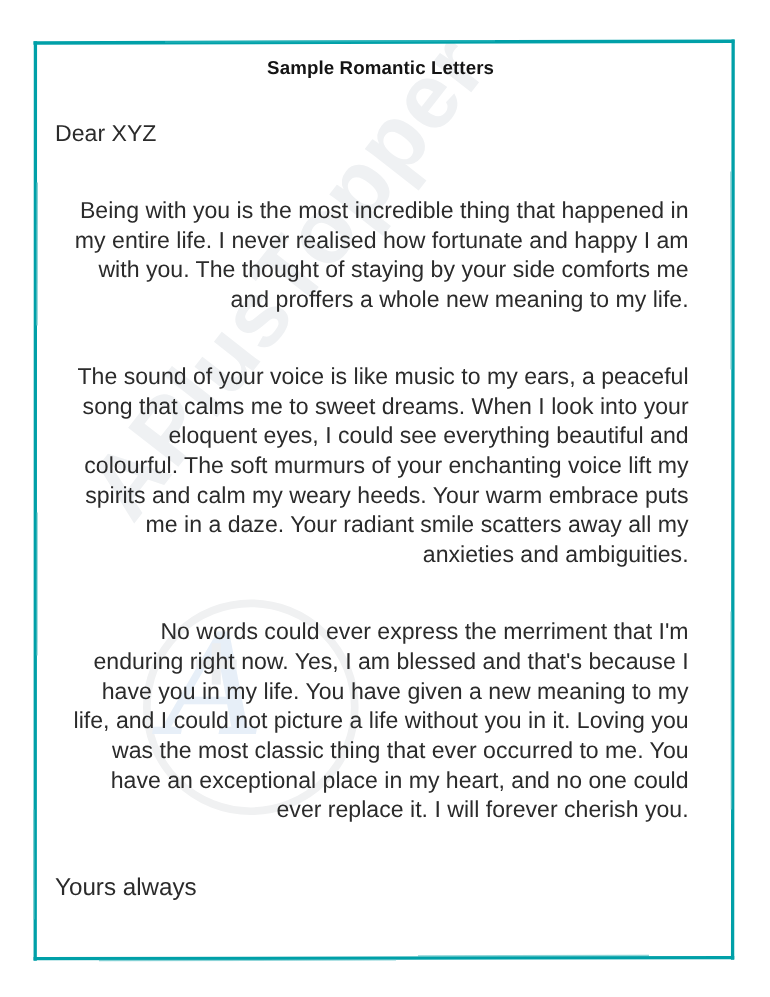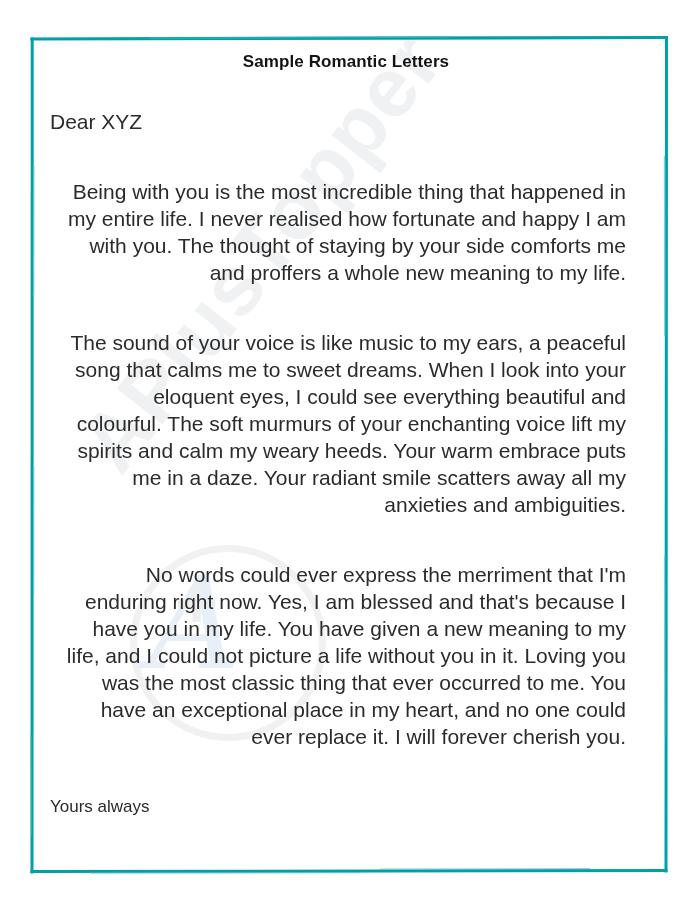--- a/index.html
+++ b/index.html
@@ -117,21 +117,21 @@
     margin: 16px;
     padding-top: 27px;
     font-size: 21px;
     color: #2b2b2b;
     line-height: 27px;
     text-align: right;
   }
   .closing {
     margin: 0;
     padding-top: 27px;
-    font-size: 17px;
+    font-size: 22px;
     color: #2b2b2b;
     line-height: 27px;
   }
   .closing-line { display: block; }
 </style>
 </head>
 <body>
 
 <div class="page">
 

